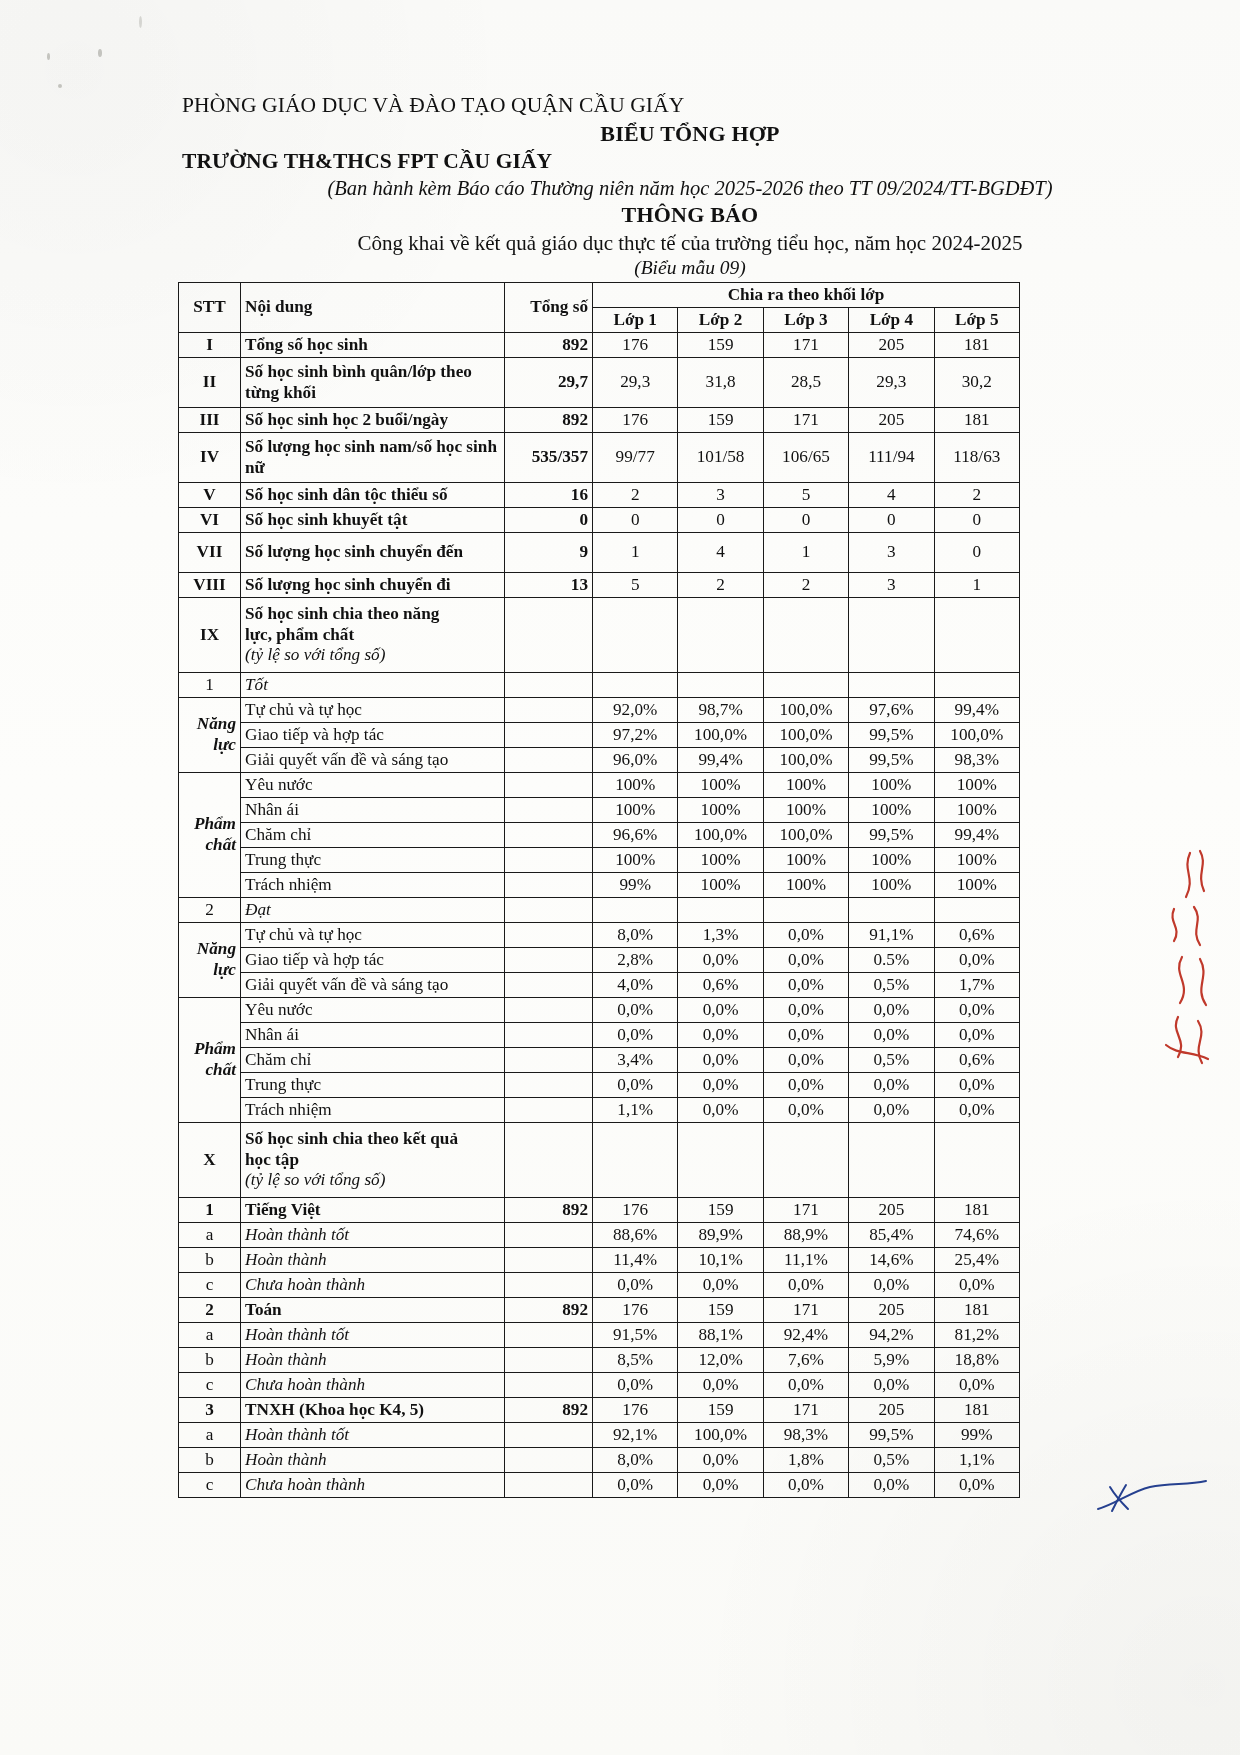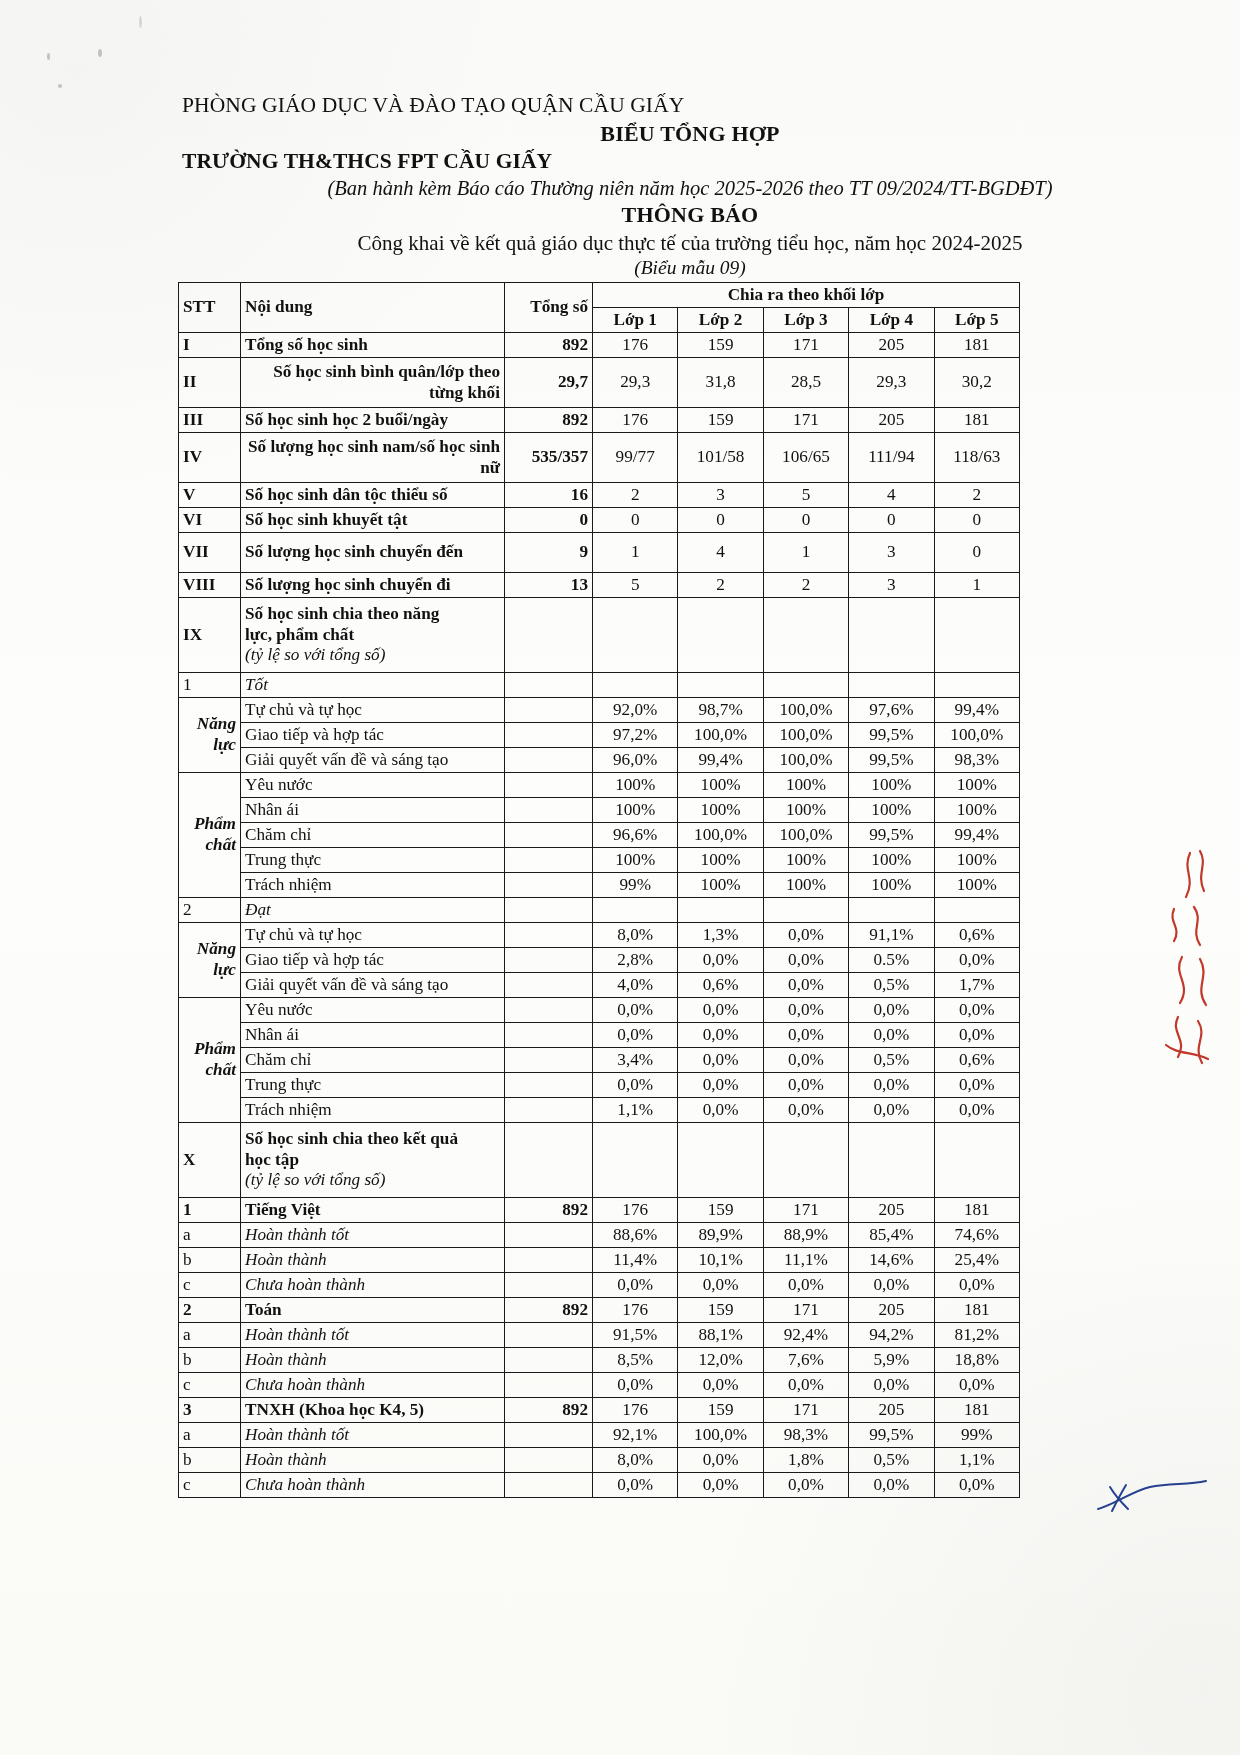--- a/index.html
+++ b/index.html
@@ -83,32 +83,32 @@
   table.report th,
   table.report td {
     border: 1.15px solid #1a1a1a;
     padding: 1px 4px;
     font-size: 17.2px;
     line-height: 1.2;
     vertical-align: middle;
     height: 25px;
     box-sizing: border-box;
   }
-  .c-stt   { width: 62px;  text-align: left; }
+  .c-stt   { width: 62px;  text-align: center; }
   .c-noi   { width: 264px; text-align: left; padding-left: 7px; }
   .c-tong  { width: 88px;  text-align: right; }
   .c-lop   { width: 85.4px; text-align: center; }
 
   th { font-weight: bold; font-size: 19px; }
   .bold { font-weight: bold; }
   .ital { font-style: italic; }
   .tall-2 { height: 50px; }
   .tall-3 { height: 75px; }
   .tall-x { height: 40px; }
-  .wrap { white-space: normal; text-align: right; }
+  .wrap { white-space: normal; }
   .grp-label {
     text-align: right;
     font-weight: bold;
     font-size: 18px;
     line-height: 1.15;
     white-space: normal;
     padding: 0 2px;
     font-style: italic;
   }
   .hd-big { font-size: 19.5px; }

